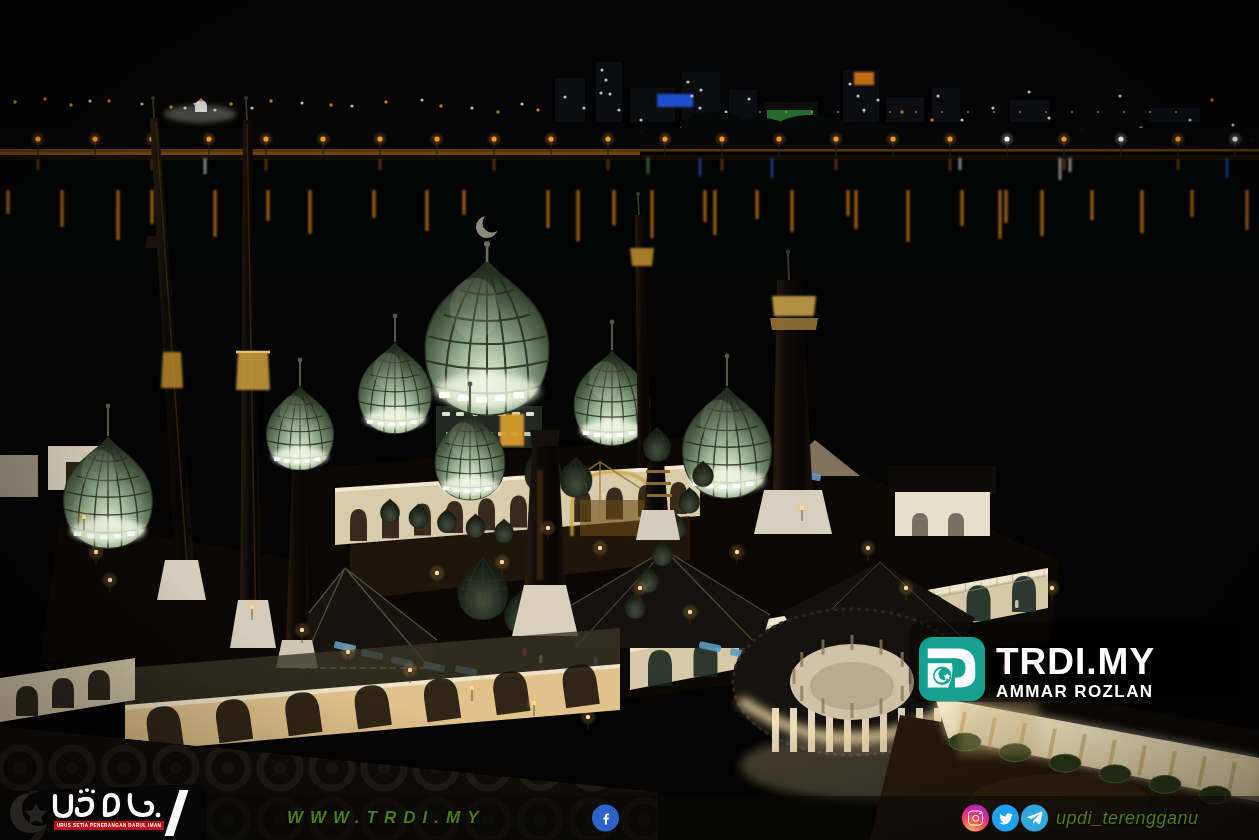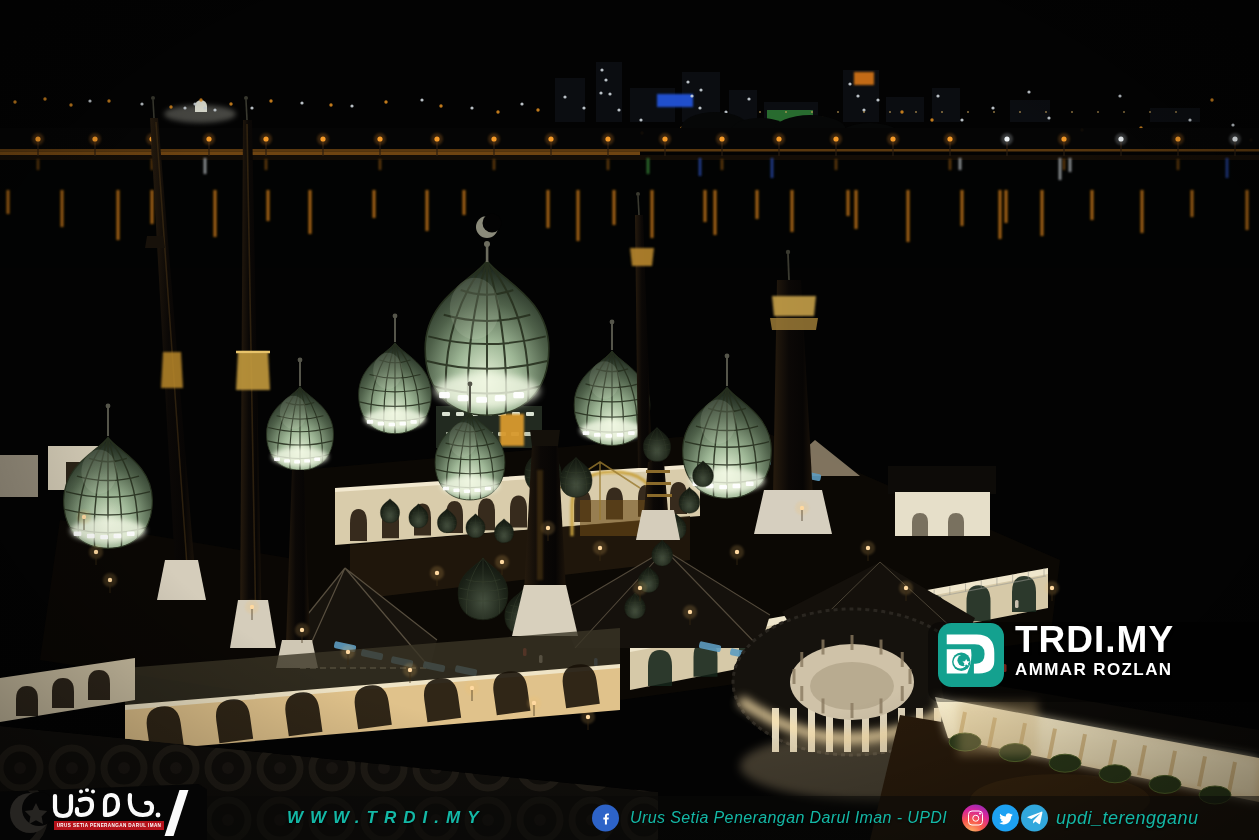--- a/index.html
+++ b/index.html
@@ -1,31 +1,31 @@
 <!DOCTYPE html>
 <html><head>
 <meta charset="utf-8">
 <style>
   html,body{margin:0;padding:0;background:#000;}
   #stage{position:relative;width:1259px;height:840px;overflow:hidden;background:#030303;
          font-family:"Liberation Sans", sans-serif;}
   #scene{position:absolute;left:0;top:0;}
   
-  .trdi-band{position:absolute;left:928px;top:622px;width:331px;height:80px;
-    background:rgba(0,0,0,.34);border-radius:12px 0 0 12px;display:flex;align-items:flex-start;}
+  .trdi-band{position:absolute;left:909px;top:622px;width:331px;height:80px;
+    background:rgba(0,0,0,.34);border-radius:12px 0 0 12px;display:flex;align-items:flex-end;}
   .trdi-logo{width:68px;height:66px;margin-left:9px;flex:0 0 auto;}
   .trdi-texts{margin-left:10px;color:#fff;}
   .trdi-title{font-size:37px;font-weight:800;letter-spacing:1px;line-height:36px;
     text-shadow:0 1px 3px rgba(0,0,0,.8);}
   .trdi-credit{font-size:17px;font-weight:700;letter-spacing:1.4px;margin-top:2px;
     text-shadow:0 1px 2px rgba(0,0,0,.8);}
   
   .footer-bar{position:absolute;left:0;bottom:0;width:1259px;height:44px;
     background:rgba(10,9,7,.55);}
-  .footer-bar .txt{position:absolute;top:50%;transform:translateY(-50%);color:#14b8a6;
+  .footer-bar .txt{position:absolute;top:50%;transform:translateY(-50%);color:#4d7c0f;
     text-shadow:0 1px 2px rgba(0,0,0,.9);white-space:nowrap;}
   .site-url{left:287px;font-size:17px;font-weight:700;font-style:italic;letter-spacing:7px;}
   .fb-label{left:630px;font-size:16px;font-style:italic;font-weight:400;letter-spacing:.4px;}
   .handle{left:1056px;font-size:18px;font-style:italic;font-weight:400;letter-spacing:.5px;text-align:right;}
   .circ-icon{position:absolute;top:50%;transform:translateY(-50%);width:27px;height:27px;
     border-radius:50%;display:flex;align-items:center;justify-content:center;}
   .fb-icon{left:592px;}
   .ig-icon{left:962px;background:radial-gradient(circle at 30% 110%, #fdc468, #f7564c 40%, #d6249f 70%, #7232bd 100%);}
   .tw-icon{left:992px;}
   .tg-icon{left:1021px;}
@@ -819,21 +819,20 @@
 </div>
 
 <div class="footer-bar">
   <span class="txt site-url">WWW.TRDI.MY</span>
 
   <span class="circ-icon fb-icon" style="background:#2d63c8">
     <svg width="16" height="16" viewBox="0 0 24 24">
           <path fill="#fff" d="M13.4,21v-7.6h2.5l.4-2.9h-2.9V8.6c0-.8.2-1.4,1.5-1.4h1.5V4.6C16,4.5,15.1,4.4,14,4.4c-2.2,0-3.6,1.3-3.6,3.8v2.3H8v2.9h2.4V21H13.4z"></path>
         </svg>
   </span>
-  <span class="txt fb-label">Urus Setia Penerangan Darul Iman - UPDI</span>
 
   <span class="circ-icon ig-icon">
         <span class="ig-glyph"></span>
       </span>
 
   <span class="circ-icon tw-icon" style="background:#1da1f2">
     <svg width="16" height="16" viewBox="0 0 24 24">
           <path fill="#fff" d="M22,5.9c-.7.3-1.5.6-2.3.7.8-.5,1.5-1.3,1.8-2.2-.8.5-1.7.8-2.6,1C18.1,4.5,17,4,15.8,4c-2.3,0-4.1,1.9-4.1,4.1,0,.3,0,.6.1.9C8.4,8.9,5.4,7.2,3.4,4.7C3,5.4,2.8,6.1,2.8,6.9c0,1.4.7,2.7,1.8,3.4-.7,0-1.3-.2-1.9-.5v.1c0,2,1.4,3.7,3.3,4-.3.1-.7.1-1.1.1-.3,0-.5,0-.8-.1.5,1.6,2,2.8,3.8,2.9-1.4,1.1-3.2,1.8-5.1,1.8-.3,0-.7,0-1-.1C3.7,20.3,5.9,21,8.2,21c7.5,0,11.6-6.2,11.6-11.6v-.5C20.8,8.2,21.5,7.1,22,5.9z"></path>
         </svg>
   </span>

